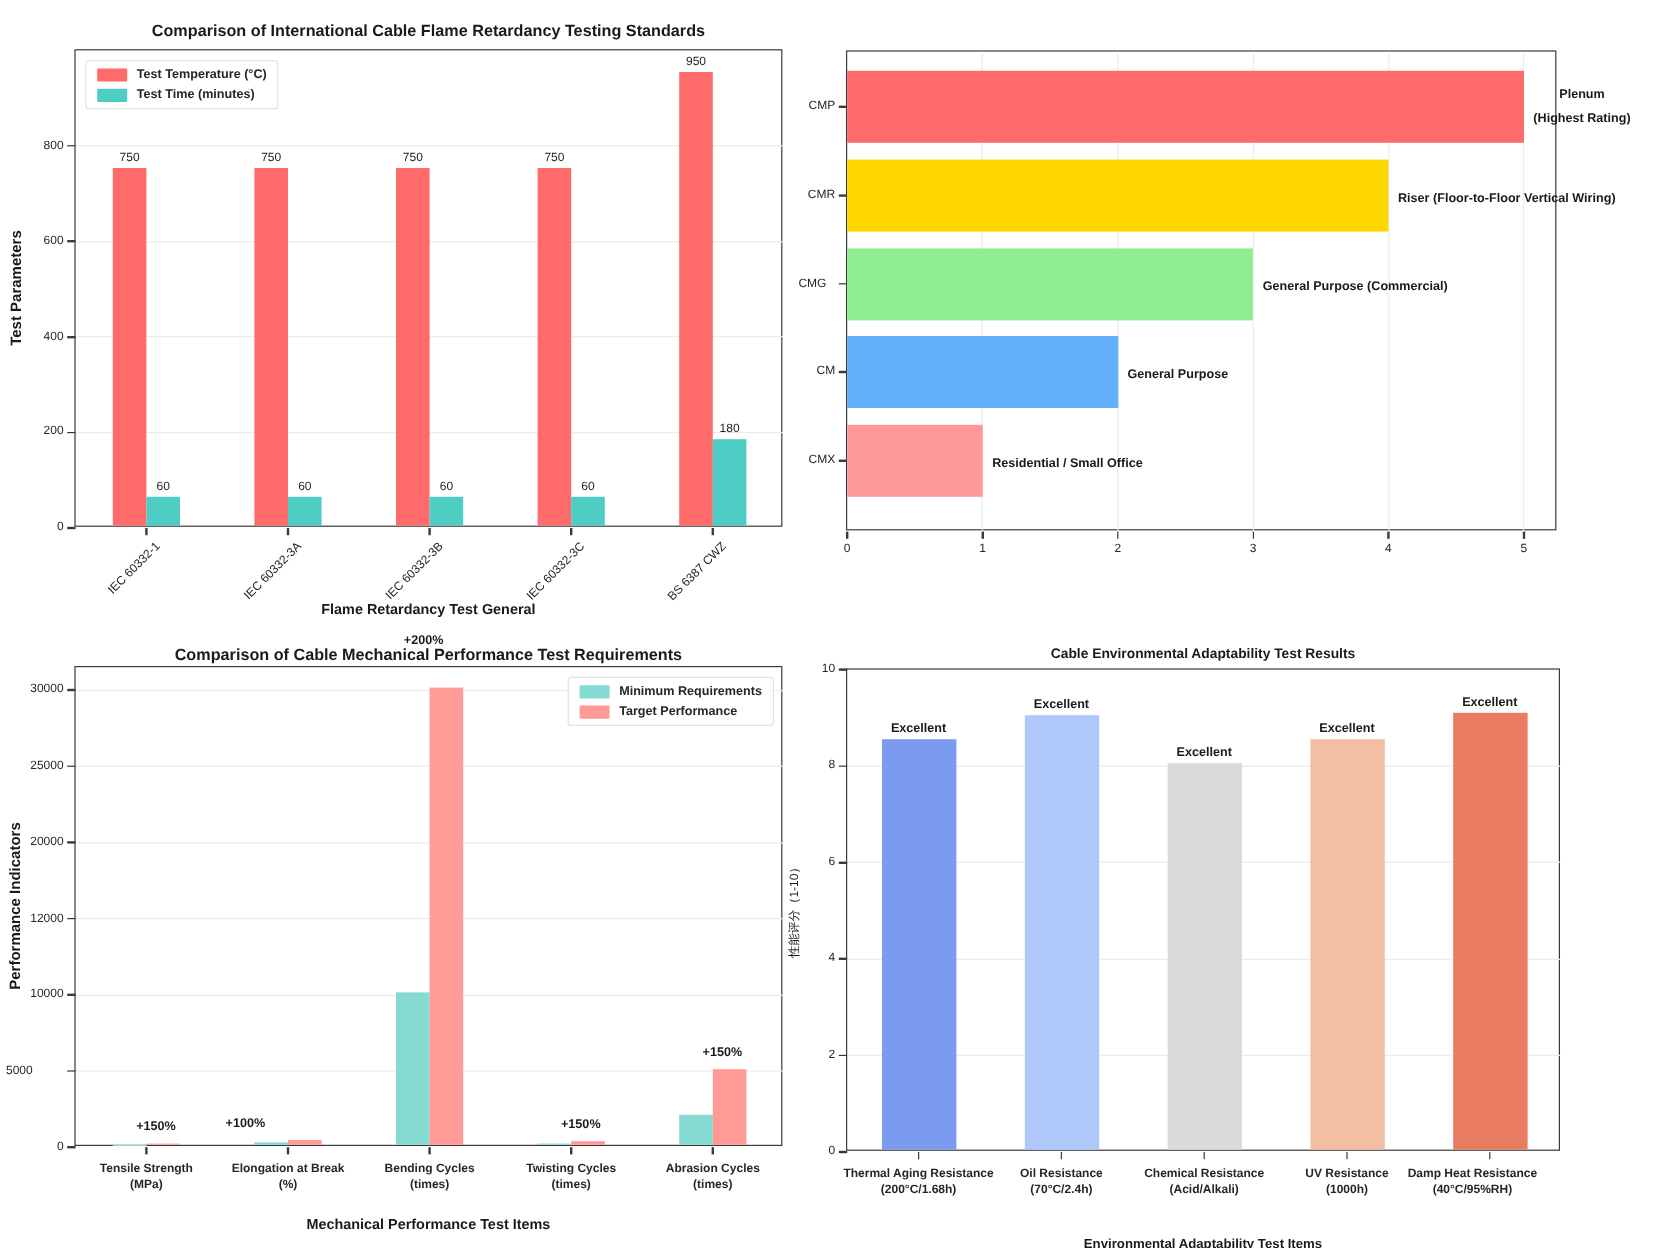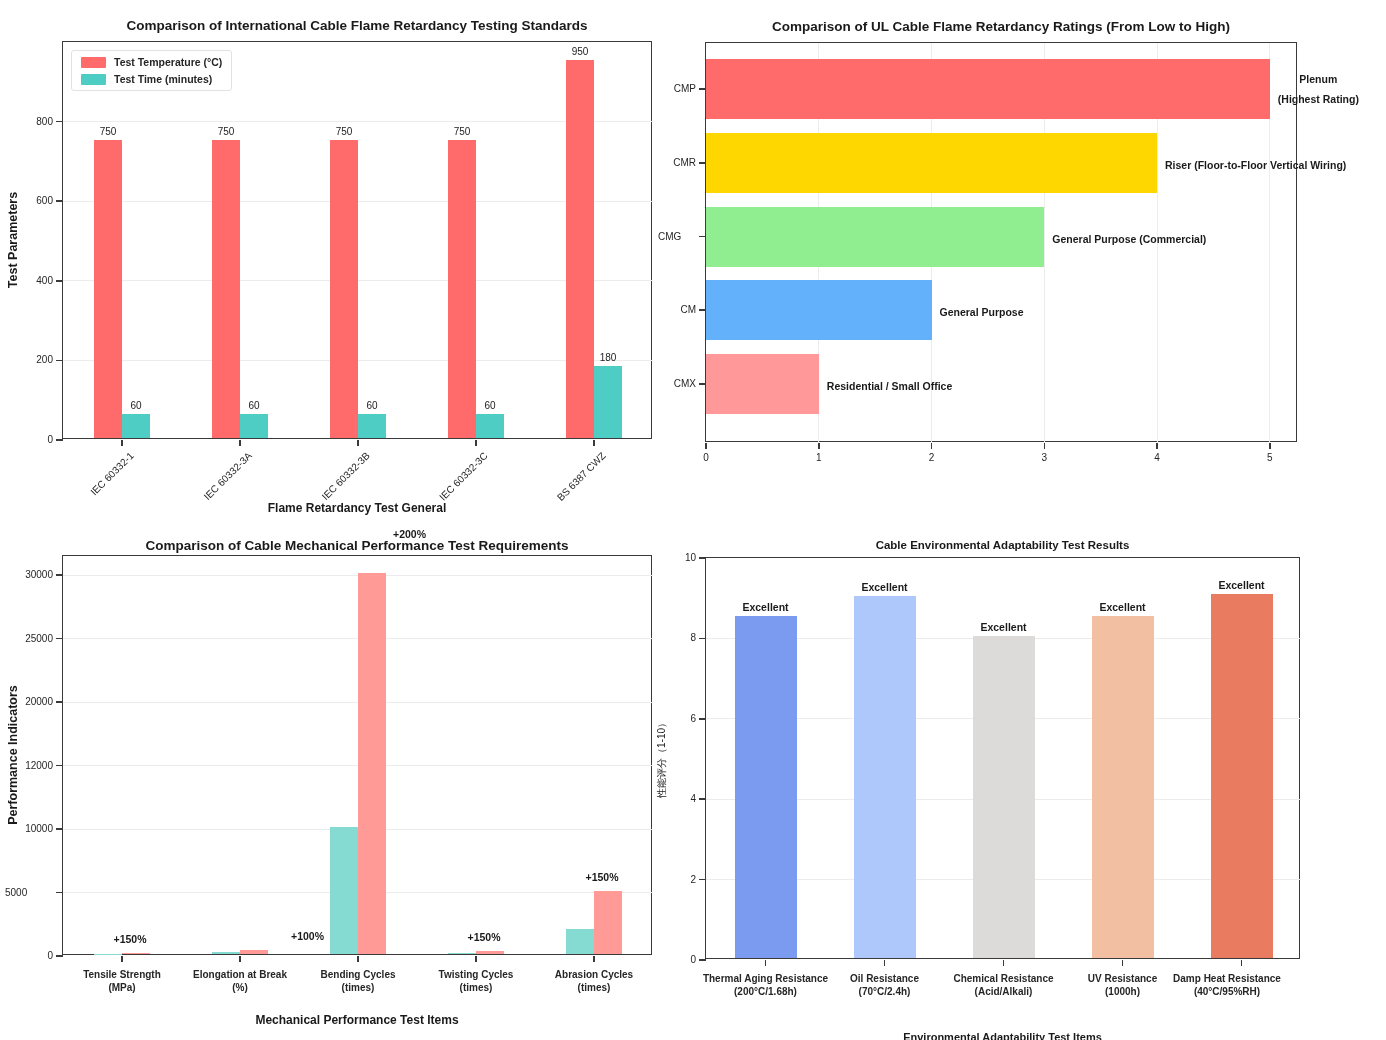--- a/index.html
+++ b/index.html
@@ -22,21 +22,20 @@
   .legend{position:absolute;background:rgba(255,255,255,.9);border:1px solid #e2e2e2;border-radius:3px;padding:5px 9px;display:flex;flex-direction:column;gap:5px;}
   .legrow{display:flex;align-items:center;gap:8px;font-size:10.5px;font-weight:600;color:#262626;white-space:nowrap;}
   .legsw{width:25px;height:11px;border-radius:1px;flex:0 0 auto;}
 </style>
 </head>
 <body>
 
 <div class="canvas">
 
   <div class="chart-title" style="left:62px;top:6px;width:590px;">Comparison of International Cable Flame Retardancy Testing Standards</div>
-  <div class="chart-title" style="left:705px;top:7px;width:592px;">Comparison of UL Cable Flame Retardancy Ratings (From Low to High)</div>
   <div class="chart-title" style="left:62px;top:526px;width:590px;">Comparison of Cable Mechanical Performance Test Requirements</div>
   <div class="chart-title" style="left:705px;top:526px;width:595px;font-size:11.5px;">Cable Environmental Adaptability Test Results</div>
 
   <div class="xlabel" style="left:62px;top:489px;width:590px;">Flame Retardancy Test General</div>
   <div class="xlabel" style="left:62px;top:1001px;width:590px;">Mechanical Performance Test Items</div>
   <div class="xlabel" style="left:705px;top:1019px;width:595px;font-size:11px;">Environmental Adaptability Test Items</div>
 
   <div class="ylabel-wrap" style="left:2px;top:29px;width:22px;height:398px;">
     <span>Test Parameters</span>
   </div>
@@ -131,21 +130,21 @@
           <div style="text-align: center;">Plenum</div>
           <div style="text-align: center;">(Highest Rating)</div>
         </div>
         <div class="tick" style="left: -7px; top: 119px; width: 7px; height: 1.6px;"></div>
         <div class="ticklab" style="left: -48px; top: 113.8px; width: 38px; text-align: right;">CMR</div>
         <div class="bar" style="left: 0px; top: 89.8px; width: 451px; height: 60px; background: rgb(255, 215, 0);"></div>
         <div class="ann" style="left: 459px; top: 111.8px; line-height: 20px;">
           <div style="text-align: left;">Riser (Floor-to-Floor Vertical Wiring)</div>
         </div>
         <div class="tick" style="left: -7px; top: 192.7px; width: 7px; height: 1.6px;"></div>
-        <div class="ticklab" style="left: -48px; top: 187.5px; width: 38px; text-align: left;">CMG</div>
+        <div class="ticklab" style="left: -48px; top: 187.5px; width: 38px; text-align: center;">CMG</div>
         <div class="bar" style="left: 0px; top: 163.5px; width: 338.3px; height: 60px; background: rgb(144, 238, 144);"></div>
         <div class="ann" style="left: 346.3px; top: 185.5px; line-height: 20px;">
           <div style="text-align: left;">General Purpose (Commercial)</div>
         </div>
         <div class="tick" style="left: -7px; top: 266.4px; width: 7px; height: 1.6px;"></div>
         <div class="ticklab" style="left: -48px; top: 261.3px; width: 38px; text-align: right;">CM</div>
         <div class="bar" style="left: 0px; top: 237.3px; width: 225.5px; height: 60px; background: rgb(99, 177, 250);"></div>
         <div class="ann" style="left: 233.5px; top: 259.3px; line-height: 20px;">
           <div style="text-align: left;">General Purpose</div>
         </div>
@@ -187,45 +186,55 @@
         <div class="bar" style="left: 31px; bottom: 0px; width: 28px; height: 0.3px; background: rgb(133, 218, 210);"></div>
         <div class="bar" style="left: 59px; bottom: 0px; width: 28px; height: 0.6px; background: rgb(255, 154, 151);"></div>
         <div class="ann" style="left: 7px; top: 377.4px; width: 120px; text-align: center;">+150%</div>
         <div class="tick" style="left: 176.2px; top: 400px; width: 1.6px; height: 6px;"></div>
         <div class="catlab" style="left: 87px; top: 412px; width: 180px;">
           <div>Elongation at Break</div>
           <div>(%)</div>
         </div>
         <div class="bar" style="left: 149px; bottom: 0px; width: 28px; height: 1.9px; background: rgb(133, 218, 210);"></div>
         <div class="bar" style="left: 177px; bottom: 0px; width: 28px; height: 3.8px; background: rgb(255, 154, 151);"></div>
-        <div class="ann" style="left: 141px; top: 374.2px; width: 120px; text-align: right;">+100%</div>
+        <div class="ann" style="left: 125px; top: 374.2px; width: 120px; text-align: left;">+100%</div>
         <div class="tick" style="left: 294.2px; top: 400px; width: 1.6px; height: 6px;"></div>
         <div class="catlab" style="left: 205px; top: 412px; width: 180px;">
           <div>Bending Cycles</div>
           <div>(times)</div>
         </div>
         <div class="bar" style="left: 267px; bottom: 0px; width: 28px; height: 127px; background: rgb(133, 218, 210);"></div>
         <div class="bar" style="left: 295px; bottom: 0px; width: 28px; height: 381px; background: rgb(255, 154, 151);"></div>
-        <div class="ann" style="left: 243px; top: -28px; width: 120px; text-align: right;">+200%</div>
+        <div class="ann" style="left: 230px; top: -28px; width: 120px; text-align: center;">+200%</div>
         <div class="tick" style="left: 412.2px; top: 400px; width: 1.6px; height: 6px;"></div>
         <div class="catlab" style="left: 323px; top: 412px; width: 180px;">
           <div>Twisting Cycles</div>
           <div>(times)</div>
         </div>
         <div class="bar" style="left: 385px; bottom: 0px; width: 28px; height: 1.3px; background: rgb(133, 218, 210);"></div>
         <div class="bar" style="left: 413px; bottom: 0px; width: 28px; height: 3.2px; background: rgb(255, 154, 151);"></div>
         <div class="ann" style="left: 361px; top: 374.8px; width: 120px; text-align: center;">+150%</div>
         <div class="tick" style="left: 530.2px; top: 400px; width: 1.6px; height: 6px;"></div>
         <div class="catlab" style="left: 441px; top: 412px; width: 180px;">
           <div>Abrasion Cycles</div>
           <div>(times)</div>
         </div>
         <div class="bar" style="left: 503px; bottom: 0px; width: 28px; height: 25.4px; background: rgb(133, 218, 210);"></div>
         <div class="bar" style="left: 531px; bottom: 0px; width: 28px; height: 63.5px; background: rgb(255, 154, 151);"></div>
         <div class="ann" style="left: 479px; top: 314.5px; width: 120px; text-align: center;">+150%</div>
+        <div class="legend" style="right: 6px; top: 8px;">
+          <div class="legrow">
+            <div class="legsw" style="background: rgb(133, 218, 210);"></div>
+            <div>Minimum Requirements</div>
+          </div>
+          <div class="legrow">
+            <div class="legsw" style="background: rgb(255, 154, 151);"></div>
+            <div>Target Performance</div>
+          </div>
+        </div>
       </div>
     </div>
   <div id="plot3">
       <div class="plotbox" style="left: 705px; top: 545px; width: 595px; height: 402px;">
         <div class="tick" style="left: -7px; top: 401.2px; width: 7px; height: 1.6px;"></div>
         <div class="ticklab" style="left: -58px; top: 396px; width: 48px; text-align: right;">0</div>
         <div class="grid" style="left: 0px; top: 321.1px; width: 595px; height: 1px;"></div>
         <div class="tick" style="left: -7px; top: 320.8px; width: 7px; height: 1.6px;"></div>
         <div class="ticklab" style="left: -58px; top: 315.6px; width: 48px; text-align: right;">2</div>
         <div class="grid" style="left: 0px; top: 240.7px; width: 595px; height: 1px;"></div>

